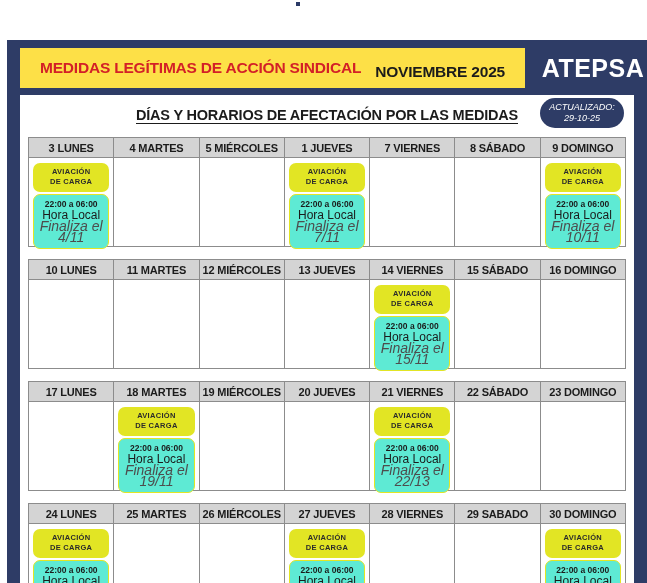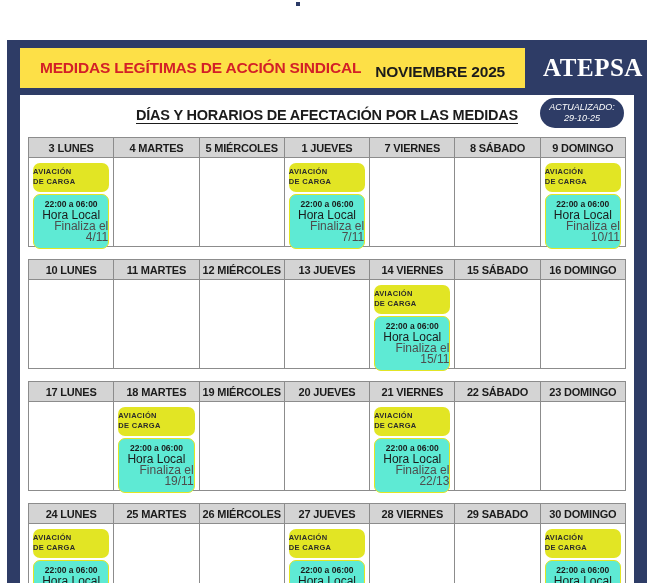--- a/index.html
+++ b/index.html
@@ -79,21 +79,20 @@
     width: 110px;
     height: 40px;
     display: flex;
     align-items: center;
     justify-content: center;
     color: #ffffff;
     font-size: 25px;
     font-weight: bold;
     letter-spacing: 0.5px;
     font-stretch: condensed;
-    font-family: Liberation Serif, serif;
   }
 
   
   .panel {
     position: absolute;
     left: 13px;
     top: 55px;
     width: 614px;
     height: 528px;
     background: #ffffff;
@@ -184,20 +183,21 @@
     flex-direction: column;
     align-items: center;
   }
   .day-cell:last-child { border-right: none; }
 
   .evt-label {
     width: 100%;
     background: #e2e524;
     border-radius: 7px;
     padding: 4px 0 5px 0;
+    text-align: center;
     font-size: 7.5px;
     font-weight: bold;
     color: #2b2b2b;
     line-height: 10px;
     letter-spacing: 0.3px;
     box-sizing: border-box;
   }
   .evt-detail {
     width: 100%;
     margin-top: 2px;
@@ -214,24 +214,24 @@
     color: #1b1b1b;
     line-height: 11px;
   }
   .evt-tz {
     font-size: 12px;
     font-weight: normal;
     color: #1b1b1b;
     line-height: 11px;
   }
   .evt-end {
-    font-size: 12px;
+    font-size: 14px;
+    font-style: italic;
     color: #4d4d4d;
     line-height: 11px;
-    text-align: right;
   }
 </style>
 </head>
 <body>
 
 <div class="top-dot"></div>
 
 <div class="poster">
 
   <div class="header-row">

